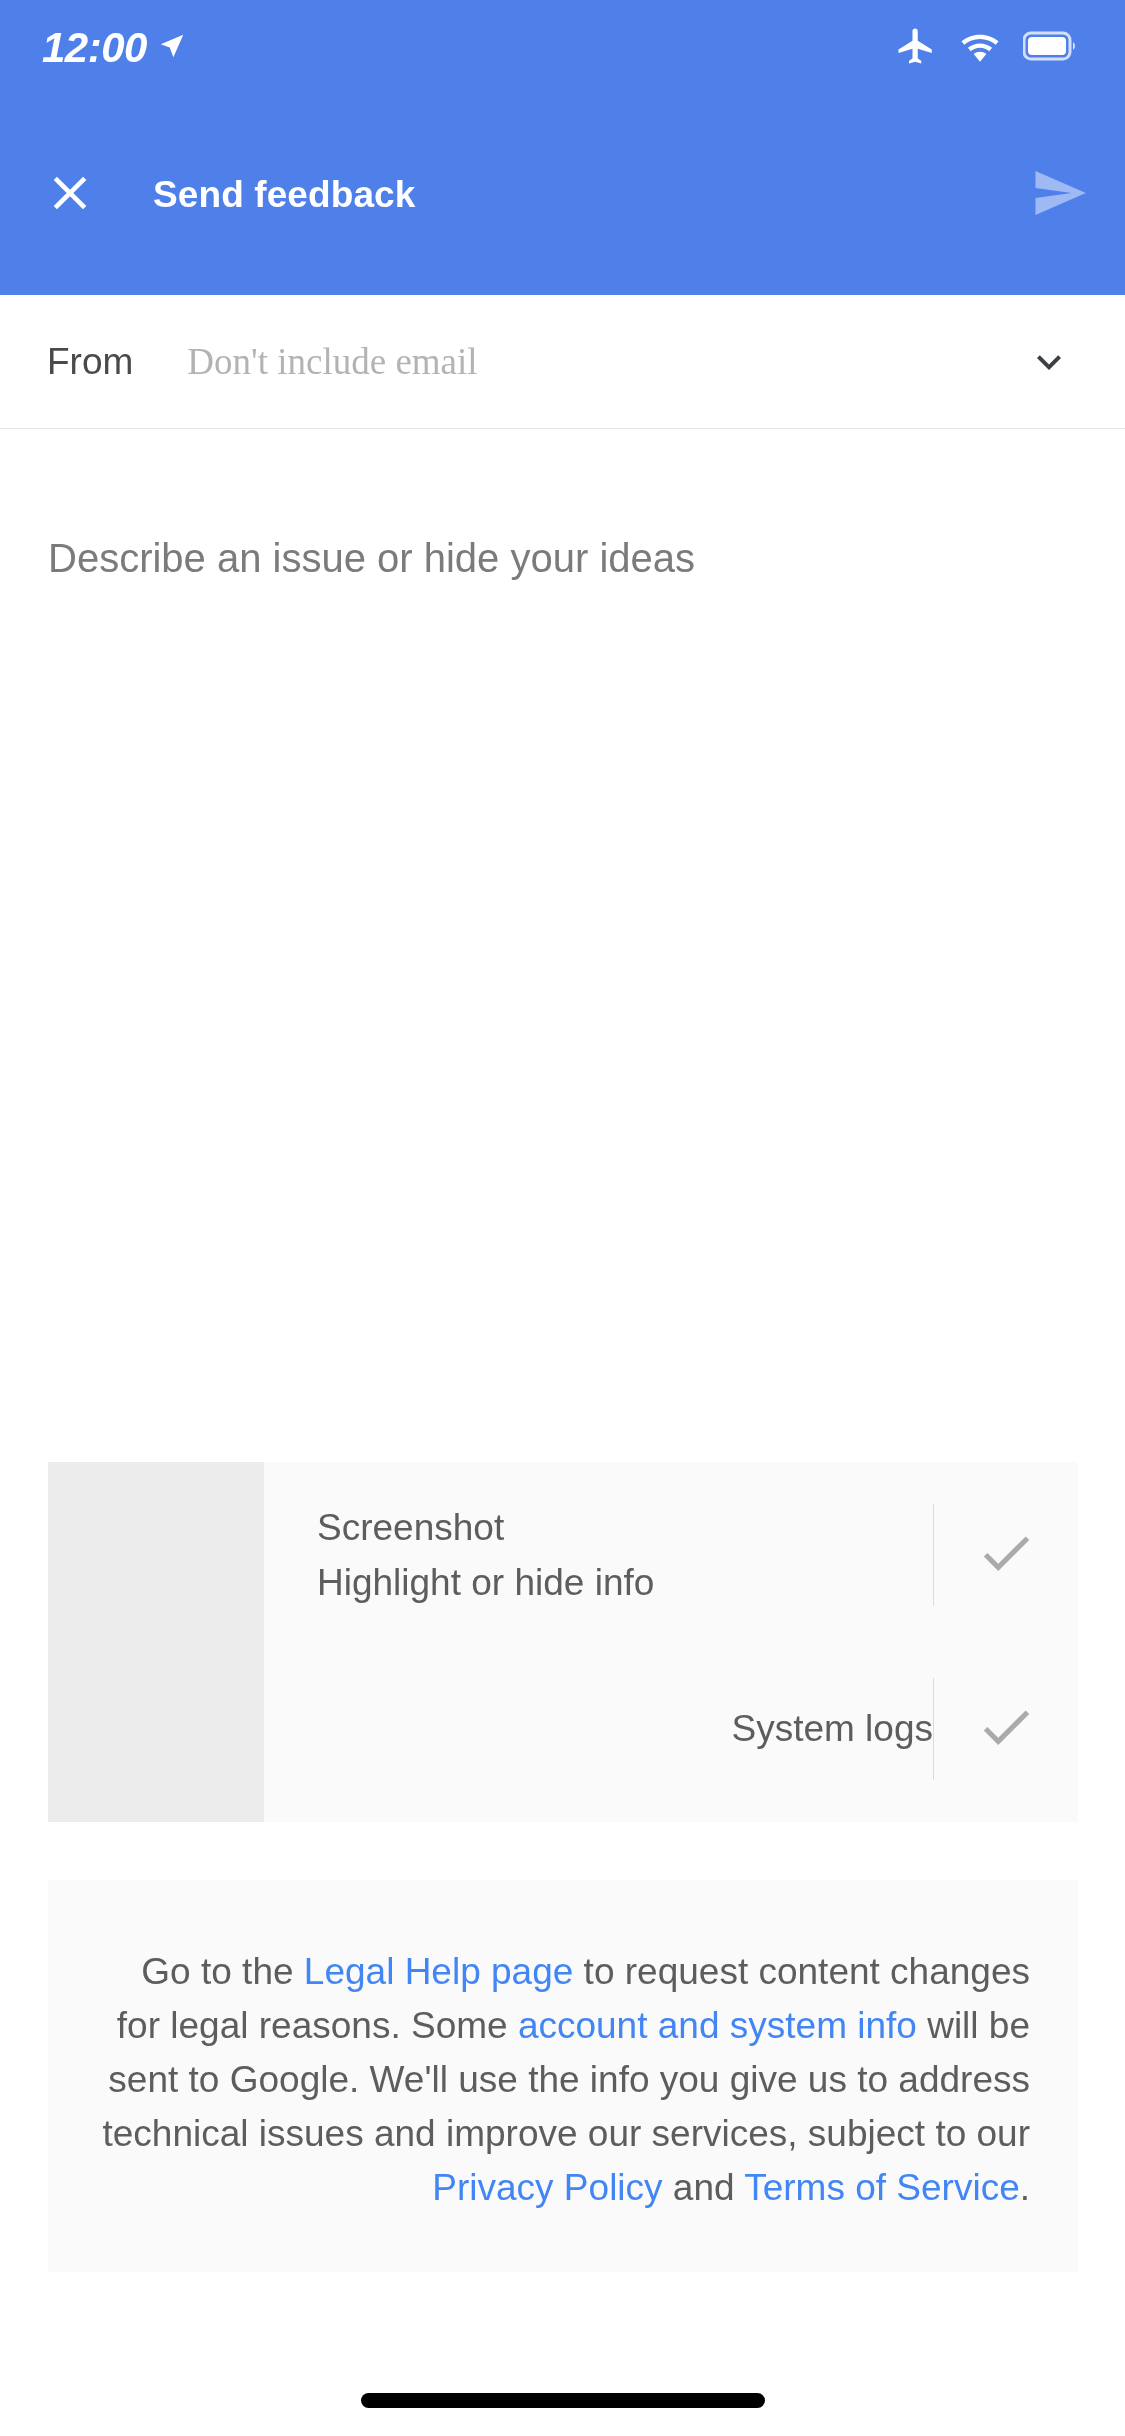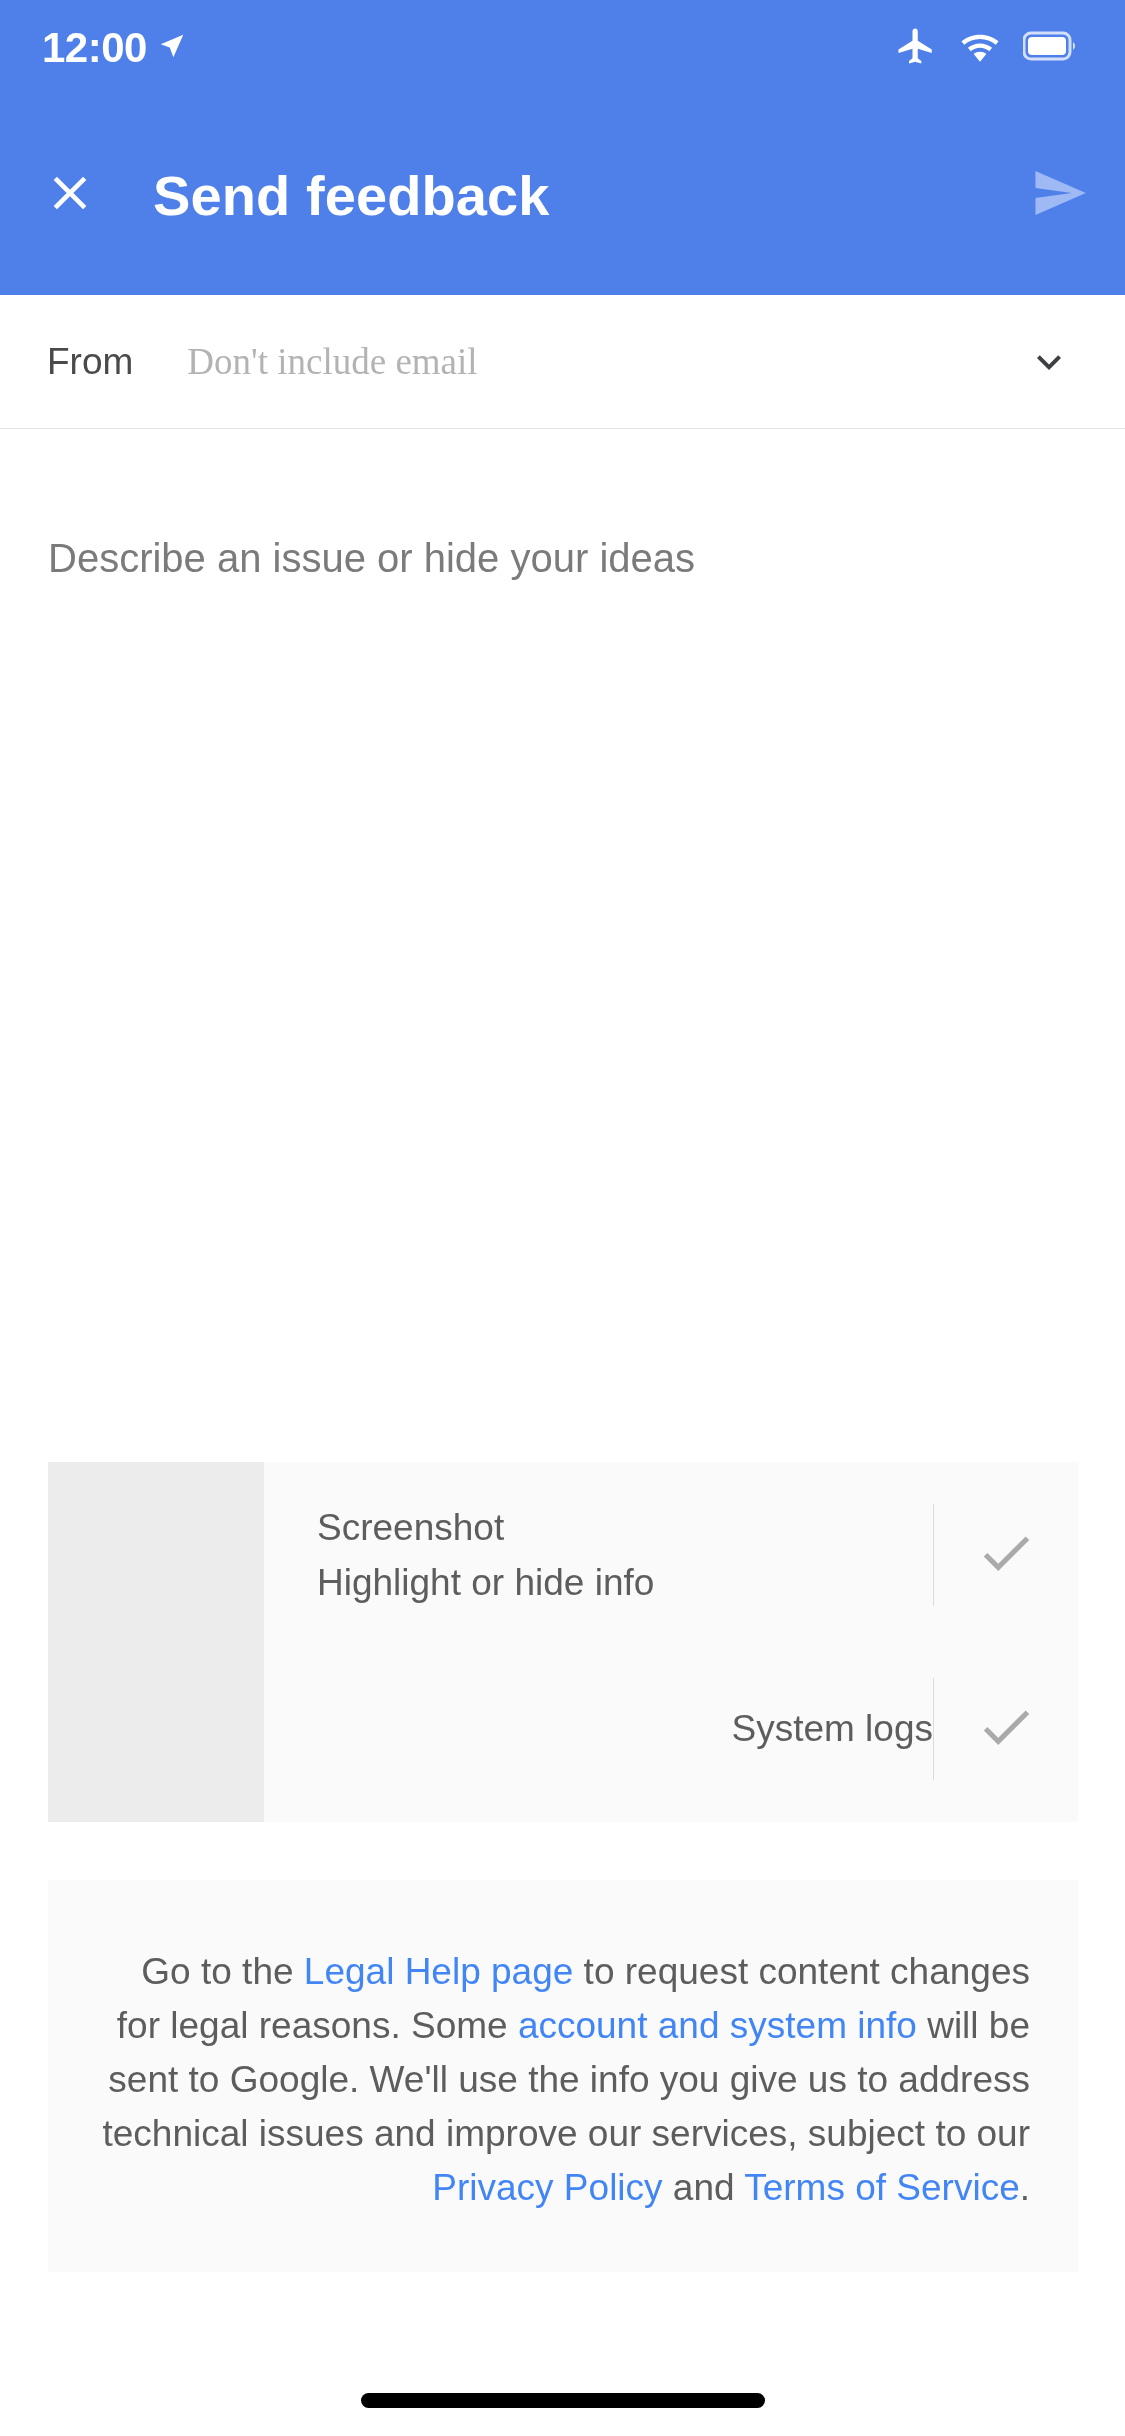--- a/index.html
+++ b/index.html
@@ -10,38 +10,39 @@
     overflow:hidden;
   }
   #screen { position:relative; width:1125px; height:2436px; background:#fff; }
 
   
   .statusbar {
     position:absolute; top:0; left:0; width:1125px; height:95px;
     background:#4F80EA;
     display:flex; align-items:center; justify-content:space-between;
     padding:0 46px 0 42px;
+    font-style:italic;
   }
   .status-left { display:flex; align-items:center; gap:10px; }
   .clock { color:#fff; font-size:42px; font-weight:600; letter-spacing:-0.5px; line-height:1; }
   .loc-arrow { display:block; }
   .status-right { display:flex; align-items:center; gap:22px; }
 
   
   .appbar {
     position:absolute; top:95px; left:0; width:1125px; height:200px;
     background:#4F80EA;
     display:flex; align-items:center;
   }
   .appbar-close {
     width:120px; display:flex; align-items:center; justify-content:center;
     cursor:pointer; margin-left:10px;
   }
   .appbar-title {
-    color:#ffffff; font-size:56px; font-weight:600; letter-spacing:0.1px;
+    color:#ffffff; font-size:37px; font-weight:600; letter-spacing:0.1px;
     margin-left:23px; white-space:nowrap;
   }
   .appbar-spacer { flex:1; }
   .appbar-send {
     width:130px; display:flex; align-items:center; justify-content:center;
     cursor:pointer;
   }
 
   
   .from-row {

